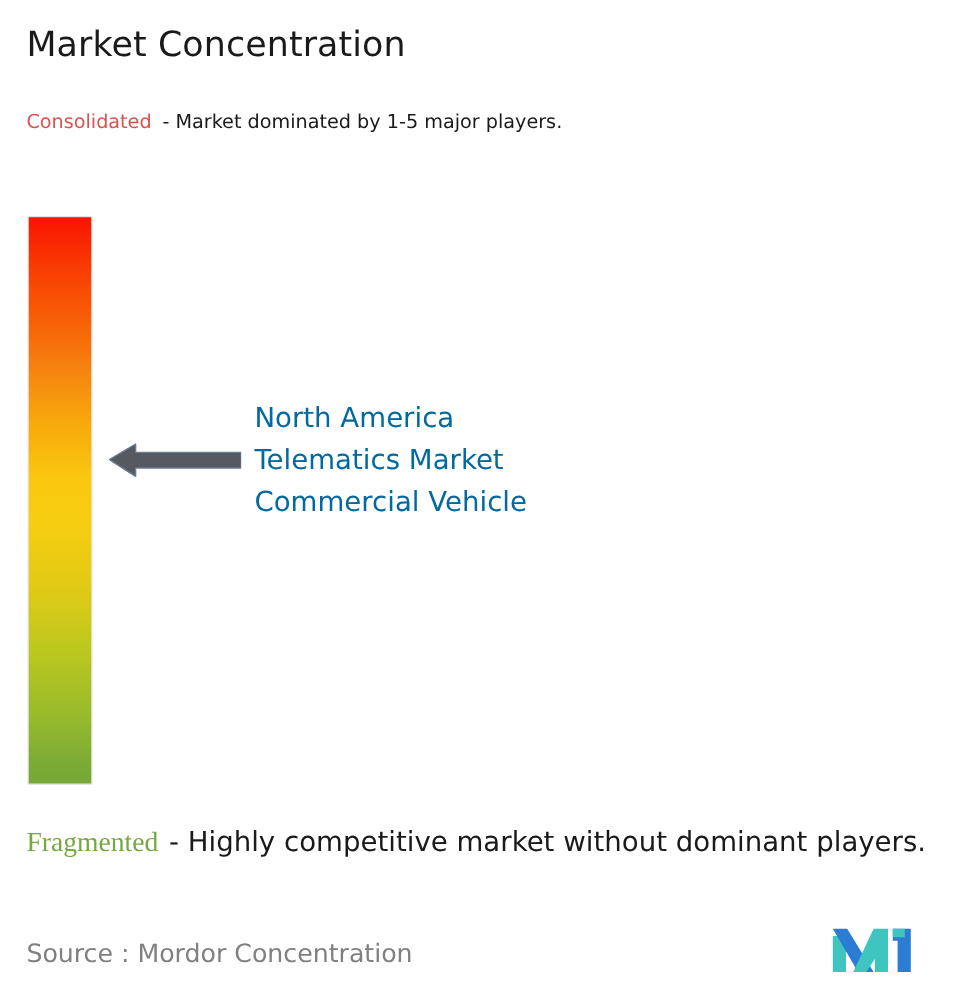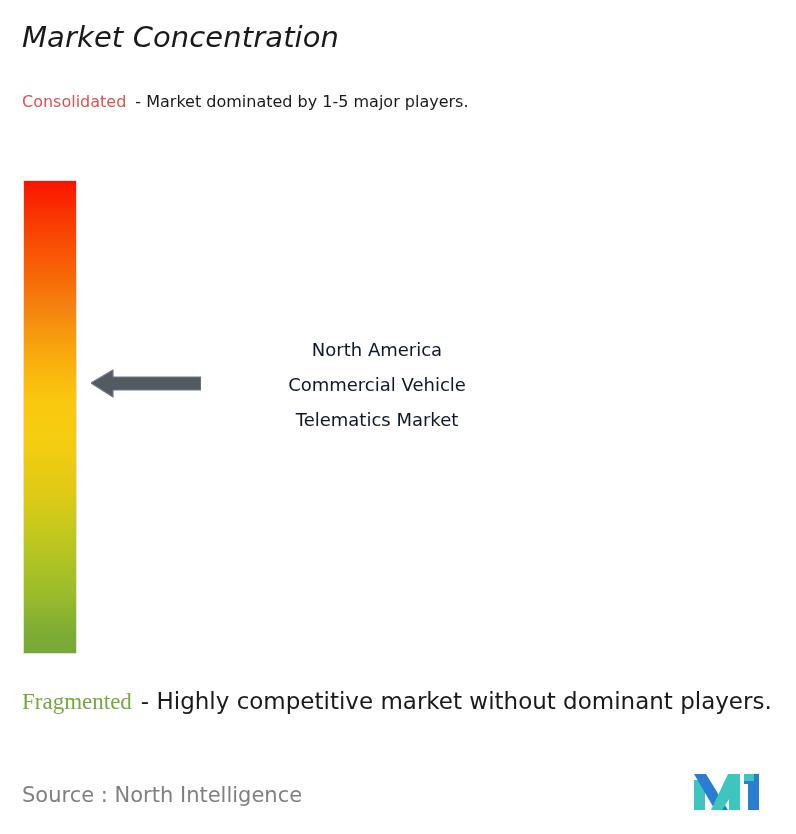--- a/index.html
+++ b/index.html
@@ -20,21 +20,20 @@
   .page-title {
     position: absolute;
     left: 22px;
     top: 18px;
     font-size: 29px;
     line-height: 38px;
     color: #1a1a1a;
     font-weight: 400;
     letter-spacing: 0.1px;
     white-space: nowrap;
-    font-style: italic;
   }
 
   
   .legend-top {
     position: absolute;
     left: 22px;
     top: 86px;
     width: 745px;
     font-size: 16px;
     line-height: 31px;
@@ -82,25 +81,24 @@
     width: 110px;
     height: 30px;
   }
 
   
   .callout-label {
     position: absolute;
     left: 212px;
     top: 332px;
     width: 330px;
-    font-size: 18px;
+    font-size: 23px;
     line-height: 35px;
-    color: #0f172a;
+    color: #0369a1;
     font-weight: 400;
-    text-align: center;
   }
   .callout-label .ln { display: block; white-space: nowrap; }
 
   
   .legend-bottom {
     position: absolute;
     left: 22px;
     top: 686px;
     width: 760px;
     font-size: 23px;
@@ -144,29 +142,29 @@
 <div class="scale-bar"></div>
 
 <div class="pointer-arrow">
   <svg width="110" height="30" viewBox="0 0 110 30" xmlns="http://www.w3.org/2000/svg">
     <polygon points="0,15 22,2 22,9 110,9 110,22 22,22 22,29" fill="#555a60" stroke="#6b7a93" stroke-width="1.2" stroke-linejoin="round"></polygon>
   </svg>
 </div>
 
 <div class="callout-label">
   <span class="ln">North America</span>
+  <span class="ln">Telematics Market</span>
   <span class="ln">Commercial Vehicle</span>
-  <span class="ln">Telematics Market</span>
 </div>
 
 <div class="legend-bottom">
   <span class="legend-term-fragmented">Fragmented</span><span class="legend-sep"></span><span>- Highly competitive market without dominant players.</span>
 </div>
 
-<div class="footer-source">Source :  North Intelligence</div>
+<div class="footer-source">Source :  Mordor Concentration</div>
 
 <div class="brand-logo">
   <svg width="72" height="42" viewBox="0 0 72 42" xmlns="http://www.w3.org/2000/svg">
 
     <polygon points="2,10 13,10 13,40 2,40" fill="#3fc5c0"></polygon>
 
     <polygon points="2,4 14,4 36,40 23,40" fill="#2b7cd3"></polygon>
 
     <polygon points="36,4 48,4 48,12 30,40 19,40" fill="#3fc5c0"></polygon>
 

